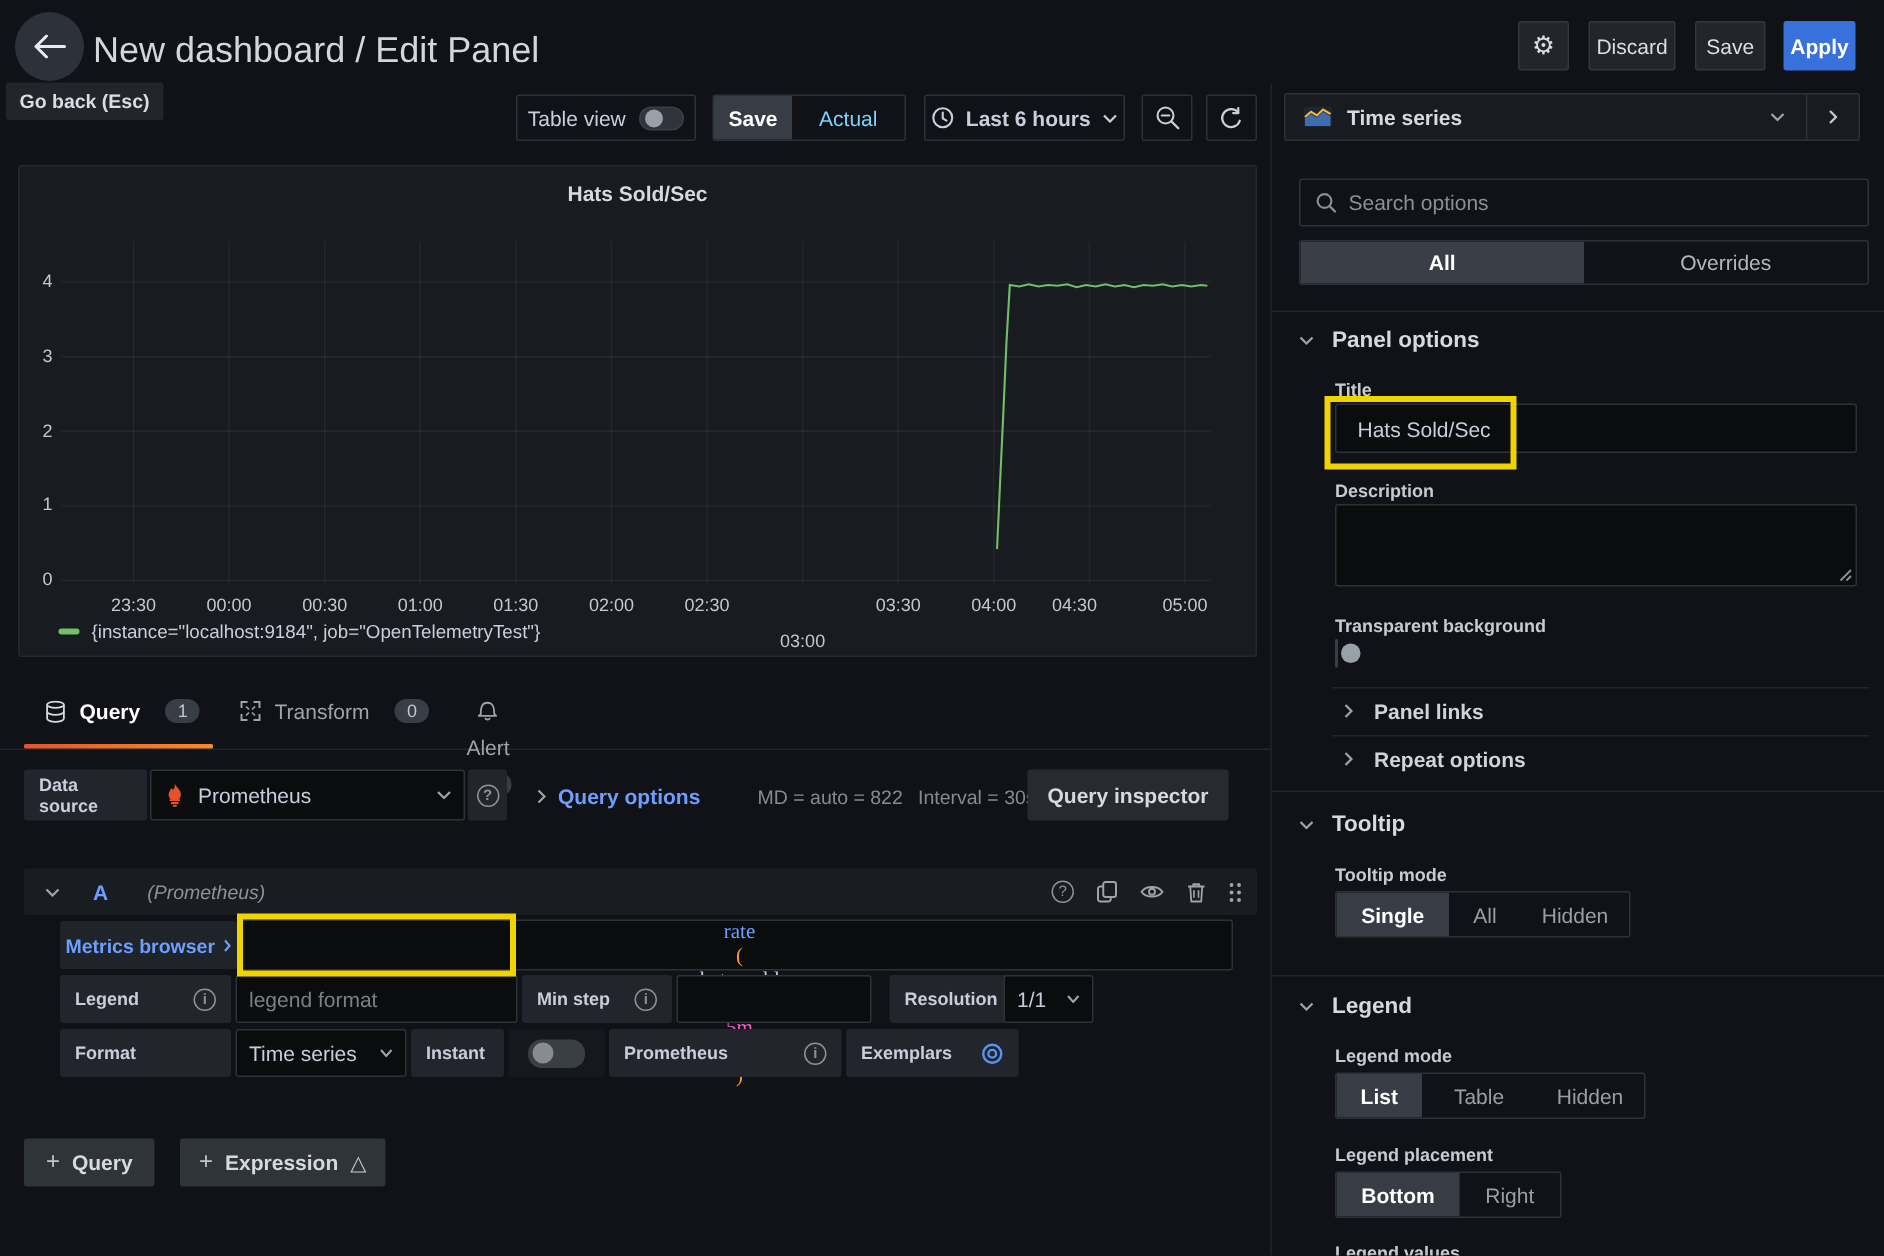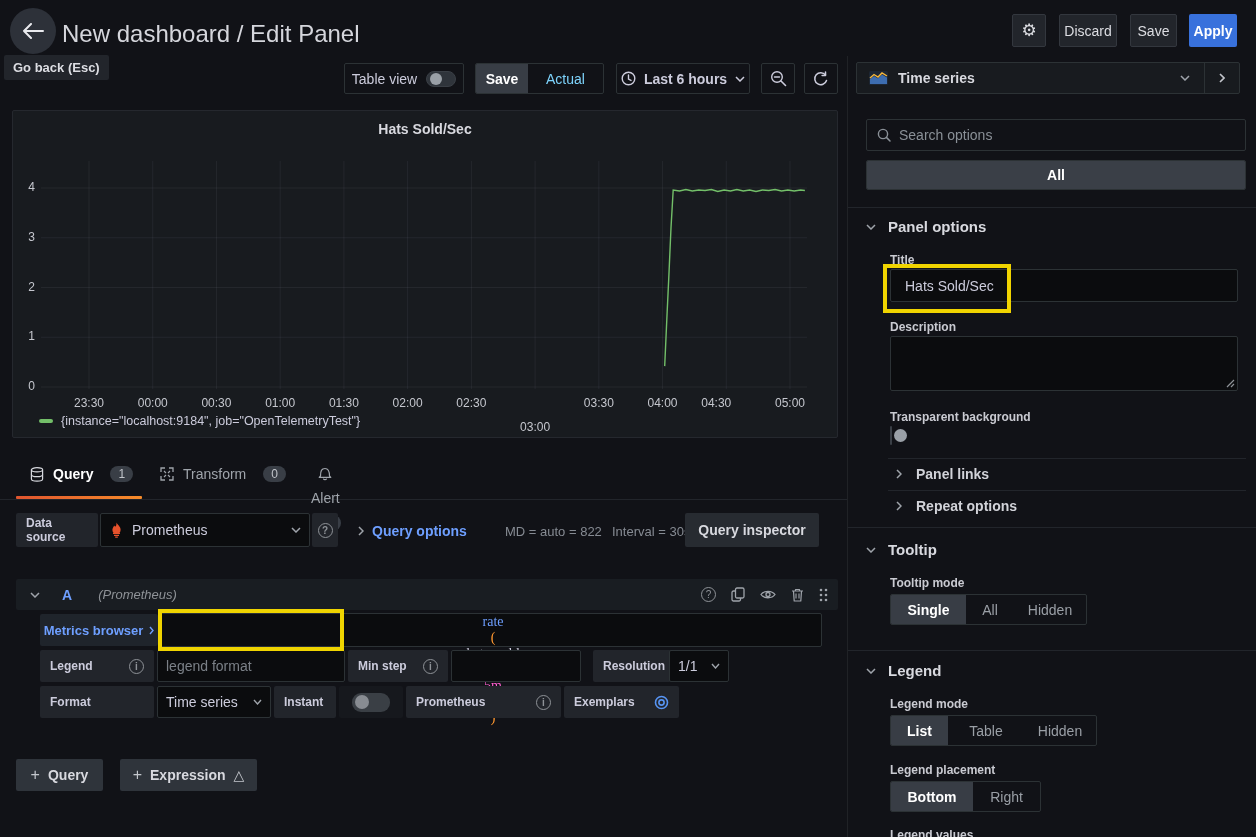--- a/index.html
+++ b/index.html
@@ -326,20 +326,21 @@
 <div class="abs flex" style="left:866px;top:119px;width:380px;height:32px;border:1px solid #2c3235;border-radius:2px;gap:8px;padding:0 10px;">
   <svg width="14" height="14" viewBox="0 0 14 14">
     <circle cx="6" cy="6" r="4.6" stroke="#8a9097" stroke-width="1.4" fill="none"></circle>
     <path d="M9.4 9.4 L13 13" stroke="#8a9097" stroke-width="1.5" stroke-linecap="round"></path>
   </svg>
   <span style="font-size:14px;color:#8a9097;">Search options</span>
 </div>
 
 <div class="abs seg" style="left:866px;top:160px;width:380px;height:30px;">
   <div class="on" style="flex:1;background:#3a3f47;">All</div>
+  <div style="flex:1;color:#b3b6bd;">Overrides</div>
 </div>
 
 <div class="abs divh" style="left:848px;top:207px;width:408px;"></div>
 
 
 <div class="abs flex" style="left:866px;top:218px;gap:12px;">
   <svg width="10" height="6" viewBox="0 0 10 6">
       <path d="M1 1 L5 5 L9 1" stroke="#9fa4ab" stroke-width="1.5" fill="none"></path>
     </svg>
   <span class="sechead">Panel options</span>

